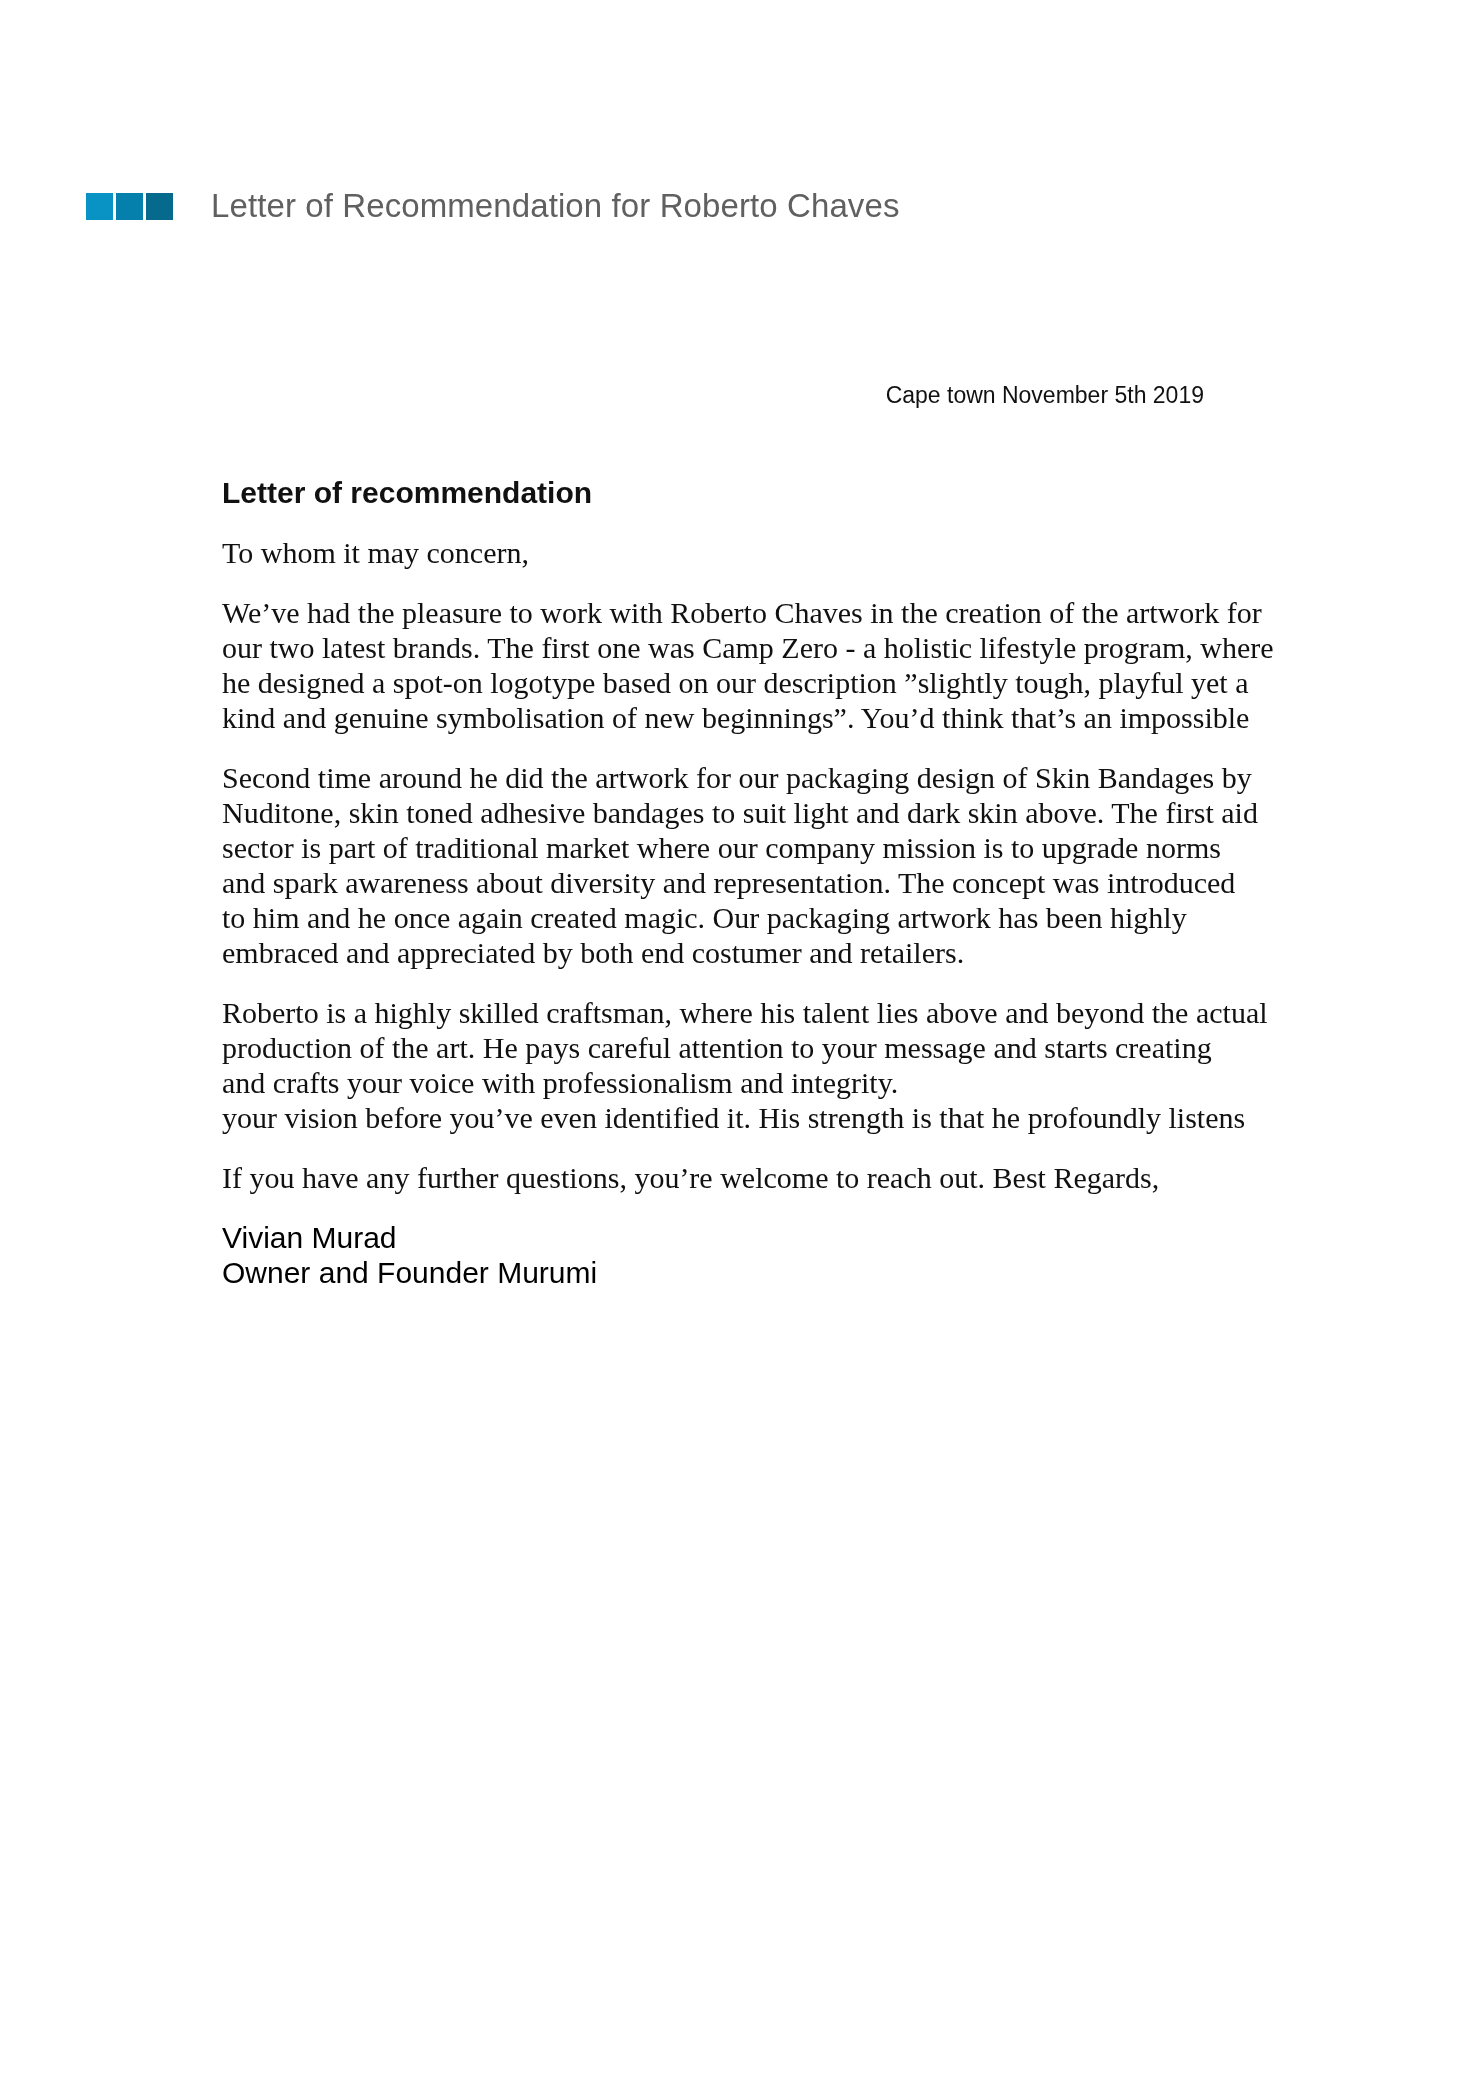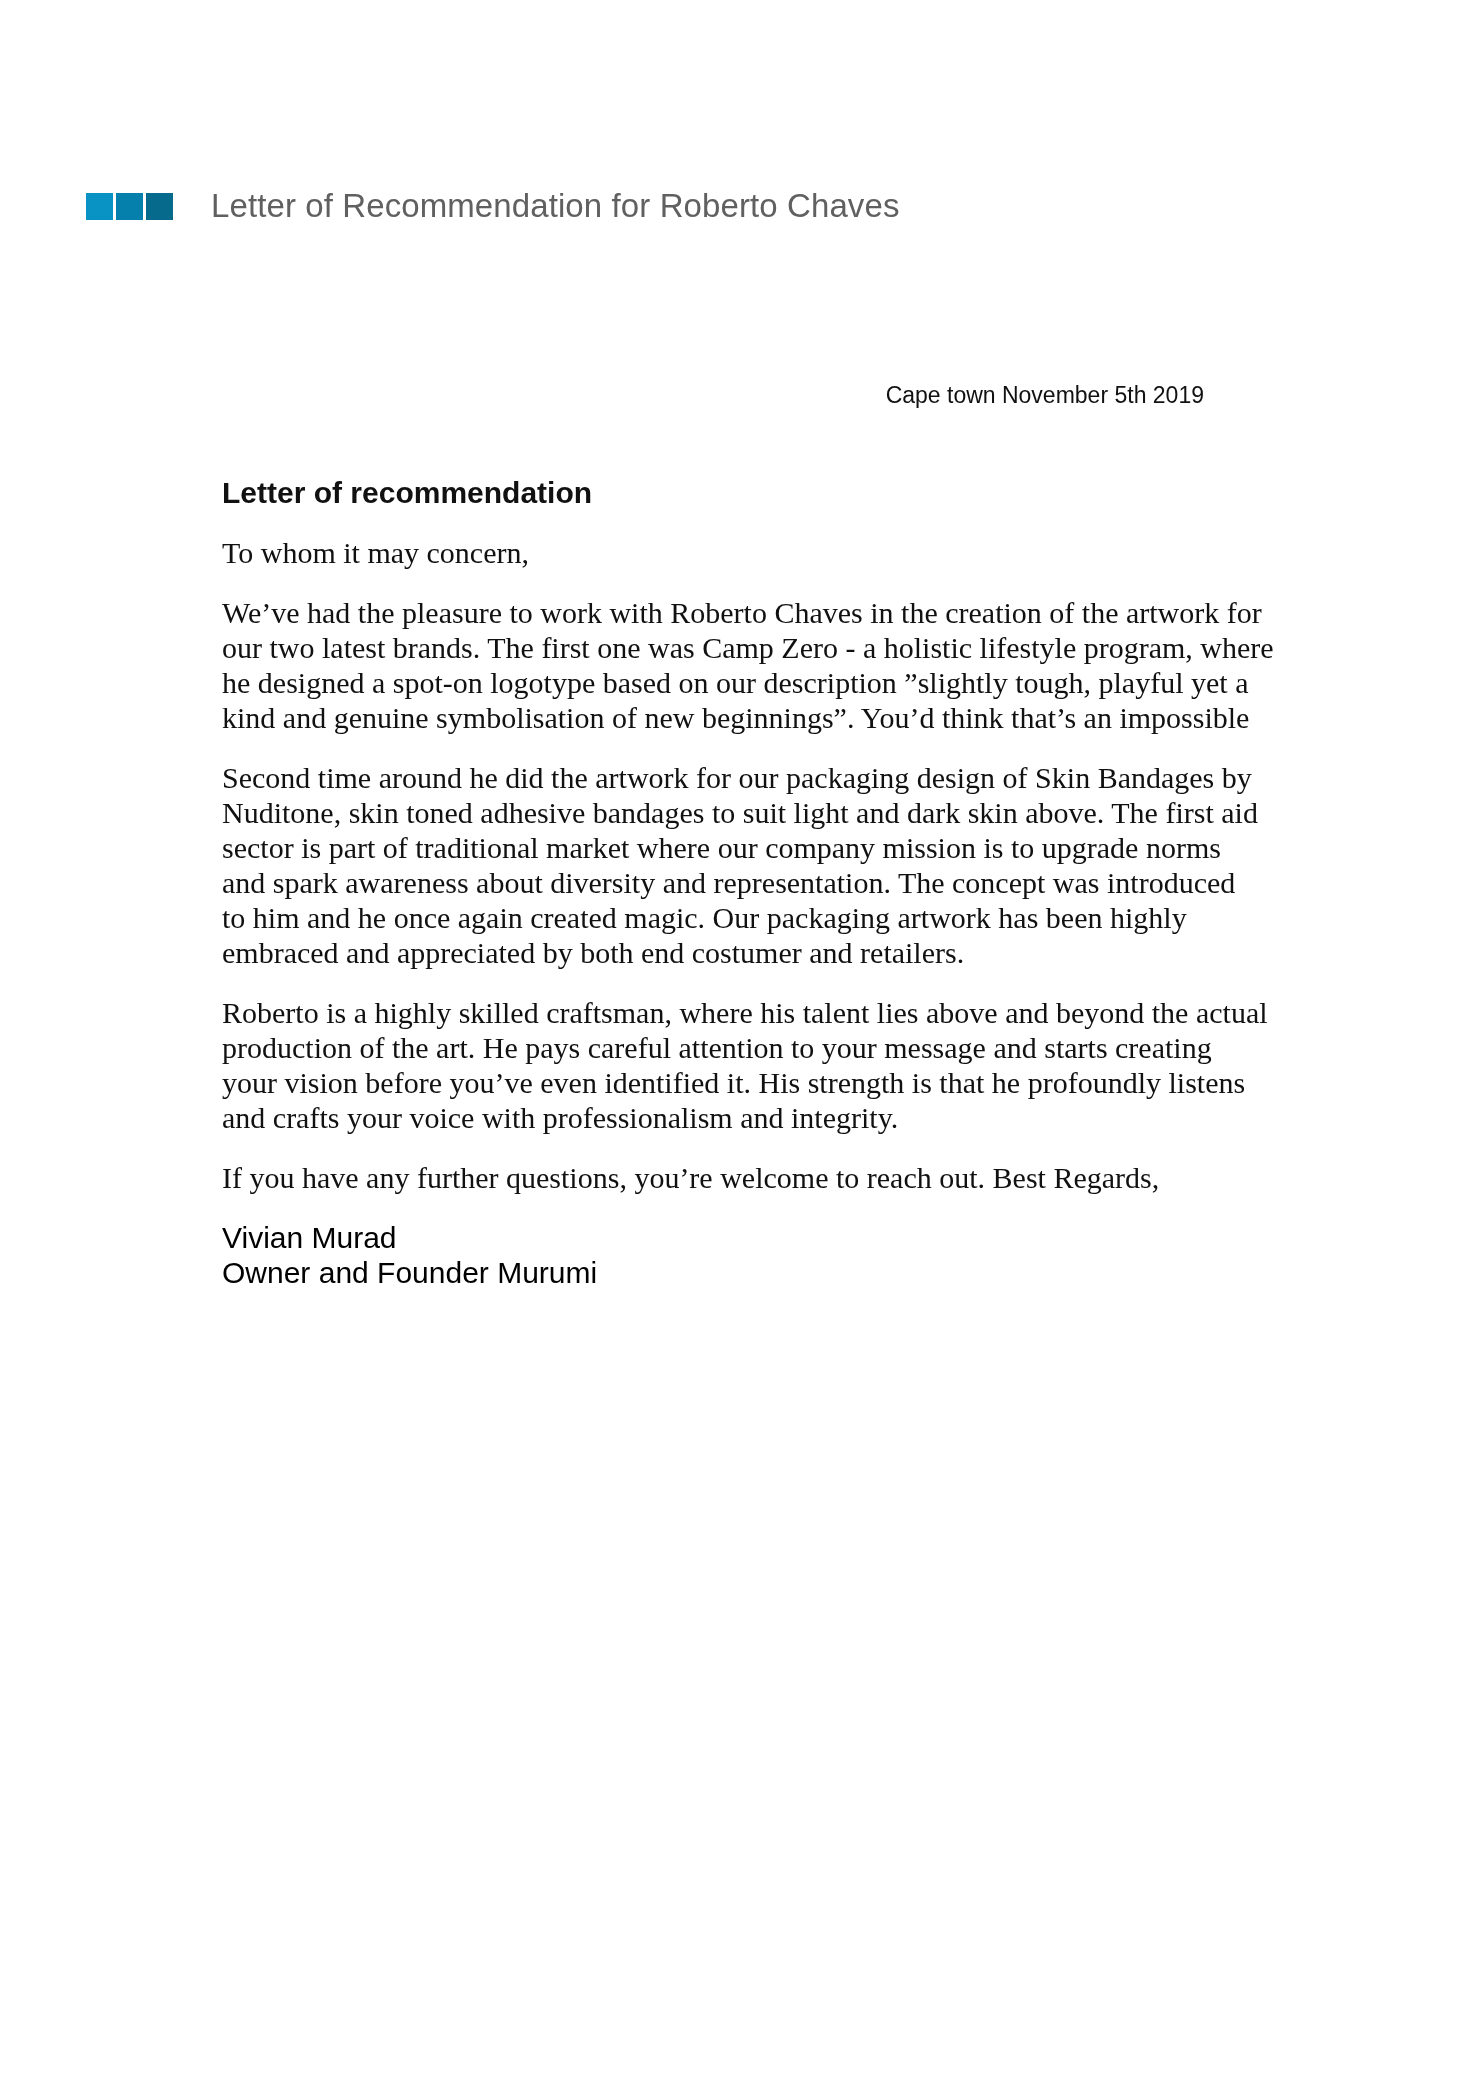--- a/index.html
+++ b/index.html
@@ -105,22 +105,22 @@
     <span class="line">Nuditone, skin toned adhesive bandages to suit light and dark skin above. The first aid</span>
     <span class="line">sector is part of traditional market where our company mission is to upgrade norms</span>
     <span class="line">and spark awareness about diversity and representation. The concept was introduced</span>
     <span class="line">to him and he once again created magic. Our packaging artwork has been highly</span>
     <span class="line">embraced and appreciated by both end costumer and retailers.</span>
   </p>
 
   <p class="para">
     <span class="line">Roberto is a highly skilled craftsman, where his talent lies above and beyond the actual</span>
     <span class="line">production of the art. He pays careful attention to your message and starts creating</span>
+    <span class="line">and crafts your voice with professionalism and integrity.</span>
     <span class="line">your vision before you’ve even identified it. His strength is that he profoundly listens</span>
-    <span class="line">and crafts your voice with professionalism and integrity.</span>
   </p>
 
 
   <p class="para">If you have any further questions, you’re welcome to reach out. Best Regards,</p>
 
   <p class="signature">
     <span class="line">Vivian Murad</span>
     <span class="line">Owner and Founder Murumi</span>
   </p>
 </div>

